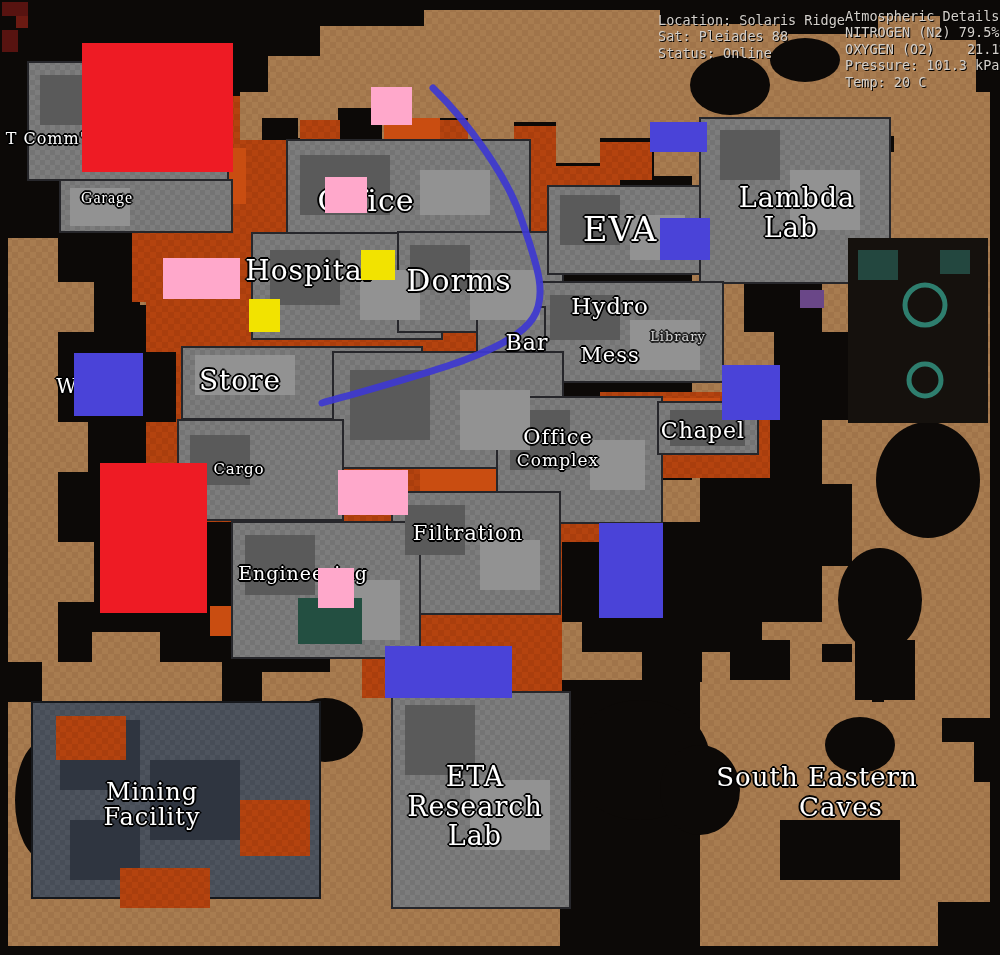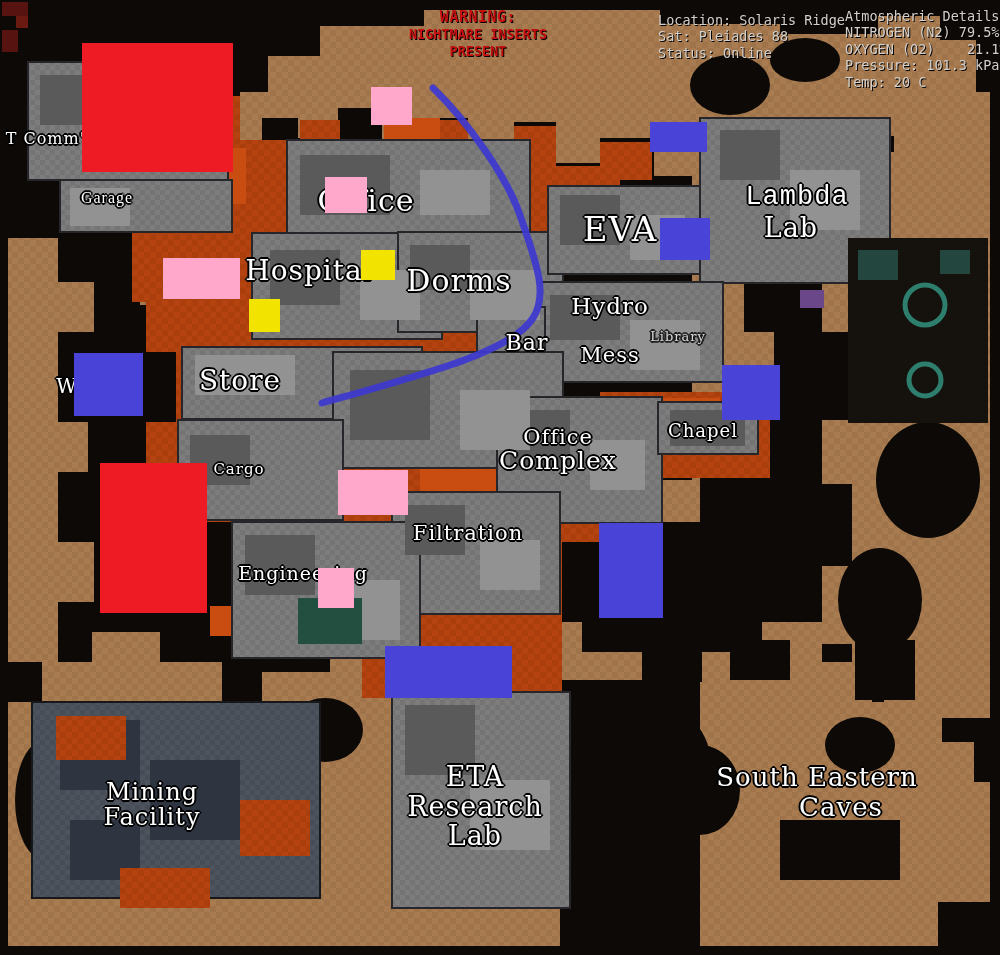--- a/index.html
+++ b/index.html
@@ -168,30 +168,30 @@
     <path id="route-path" fill="none" stroke-width="7" stroke-linecap="round" opacity="0.92" d="M433,88 C468,122 508,178 521,218 C535,260 549,293 533,318 C512,351 432,372 322,403" stroke="#3e38d0"></path>
   </svg>
 
   <div id="labels">
       <span class="map-label" style="left: 50px; top: 138px; font-size: 16px;">T Comm's</span>
       <span class="map-label" style="left: 107px; top: 198px; font-size: 16px; font-family: Liberation Serif, serif;">Garage</span>
       <span class="map-label" style="left: 366px; top: 200px; font-size: 30px;">Office</span>
       <span class="map-label" style="left: 309px; top: 270px; font-size: 28px;">Hospital</span>
       <span class="map-label" style="left: 459px; top: 280px; font-size: 30px;">Dorms</span>
       <span class="map-label" style="left: 620px; top: 229px; font-size: 34px;">EVA</span>
-      <span class="map-label" style="left: 797px; top: 197px; font-size: 27px; font-family: Liberation Mono, monospace;">Lambda</span>
+      <span class="map-label" style="left: 797px; top: 197px; font-size: 27px;">Lambda</span>
       <span class="map-label" style="left: 791px; top: 227px; font-size: 27px;">Lab</span>
       <span class="map-label" style="left: 610px; top: 306px; font-size: 23px;">Hydro</span>
       <span class="map-label" style="left: 527px; top: 342px; font-size: 22px;">Bar</span>
       <span class="map-label" style="left: 610px; top: 355px; font-size: 21px;">Mess</span>
       <span class="map-label dim" style="left: 678px; top: 336px; font-size: 13px;">Library</span>
       <span class="map-label" style="left: 240px; top: 380px; font-size: 28px;">Store</span>
-      <span class="map-label" style="left: 703px; top: 430px; font-size: 18px;">Chapel</span>
+      <span class="map-label" style="left: 703px; top: 430px; font-size: 22px;">Chapel</span>
       <span class="map-label" style="left: 558px; top: 437px; font-size: 21px;">Office</span>
-      <span class="map-label" style="left: 558px; top: 460px; font-size: 25px;">Complex</span>
+      <span class="map-label" style="left: 558px; top: 460px; font-size: 17px;">Complex</span>
       <span class="map-label" style="left: 239px; top: 469px; font-size: 15px;">Cargo</span>
       <span class="map-label" style="left: 67px; top: 386px; font-size: 20px;">W</span>
       <span class="map-label" style="left: 468px; top: 533px; font-size: 21px;">Filtration</span>
       <span class="map-label" style="left: 303px; top: 573px; font-size: 19px;">Engineering</span>
       <span class="map-label" style="left: 152px; top: 792px; font-size: 24px;">Mining</span>
       <span class="map-label" style="left: 152px; top: 817px; font-size: 24px;">Facility</span>
       <span class="map-label" style="left: 475px; top: 776px; font-size: 27px;">ETA</span>
       <span class="map-label" style="left: 475px; top: 806px; font-size: 27px;">Research</span>
       <span class="map-label" style="left: 475px; top: 835px; font-size: 27px;">Lab</span>
       <span class="map-label" style="left: 817px; top: 777px; font-size: 26px;">South Eastern</span>
@@ -209,25 +209,20 @@
       <div class="ann-rect" style="left: 361px; top: 250px; width: 34px; height: 30px; background: rgb(242, 227, 0);"></div>
       <div class="ann-rect" style="left: 249px; top: 299px; width: 31px; height: 33px; background: rgb(242, 227, 0);"></div>
       <div class="ann-rect" style="left: 650px; top: 122px; width: 57px; height: 30px; background: rgb(74, 67, 216);"></div>
       <div class="ann-rect" style="left: 660px; top: 218px; width: 50px; height: 42px; background: rgb(74, 67, 216);"></div>
       <div class="ann-rect" style="left: 74px; top: 353px; width: 69px; height: 63px; background: rgb(74, 67, 216);"></div>
       <div class="ann-rect" style="left: 722px; top: 365px; width: 58px; height: 55px; background: rgb(74, 67, 216);"></div>
       <div class="ann-rect" style="left: 599px; top: 523px; width: 64px; height: 95px; background: rgb(74, 67, 216);"></div>
       <div class="ann-rect" style="left: 385px; top: 646px; width: 127px; height: 52px; background: rgb(74, 67, 216);"></div>
     </div>
 
-  <div class="hdr" id="warning-block" style="color: rgb(198, 15, 15);">
-      <div class="warning-line">WARNING:</div>
-      <div class="warning-line">NIGHTMARE INSERTS</div>
-      <div class="warning-line">PRESENT</div>
-    </div>
   <div class="hdr" id="location-block">
       <div class="location-line">Location: Solaris Ridge</div>
       <div class="location-line">Sat: Pleiades 88</div>
       <div class="location-line">Status: Online</div>
     </div>
   <div class="hdr" id="atmo-block"><div class="atmosphere-line">Atmospheric Details:</div><div class="atmosphere-line">NITROGEN (N2) 79.5%</div><div class="atmosphere-line">OXYGEN (O2)    21.1%</div><div class="atmosphere-line">Pressure: 101.3 kPa</div><div class="atmosphere-line">Temp: 20 C</div></div>
 
 </div>
 
 </body></html>

